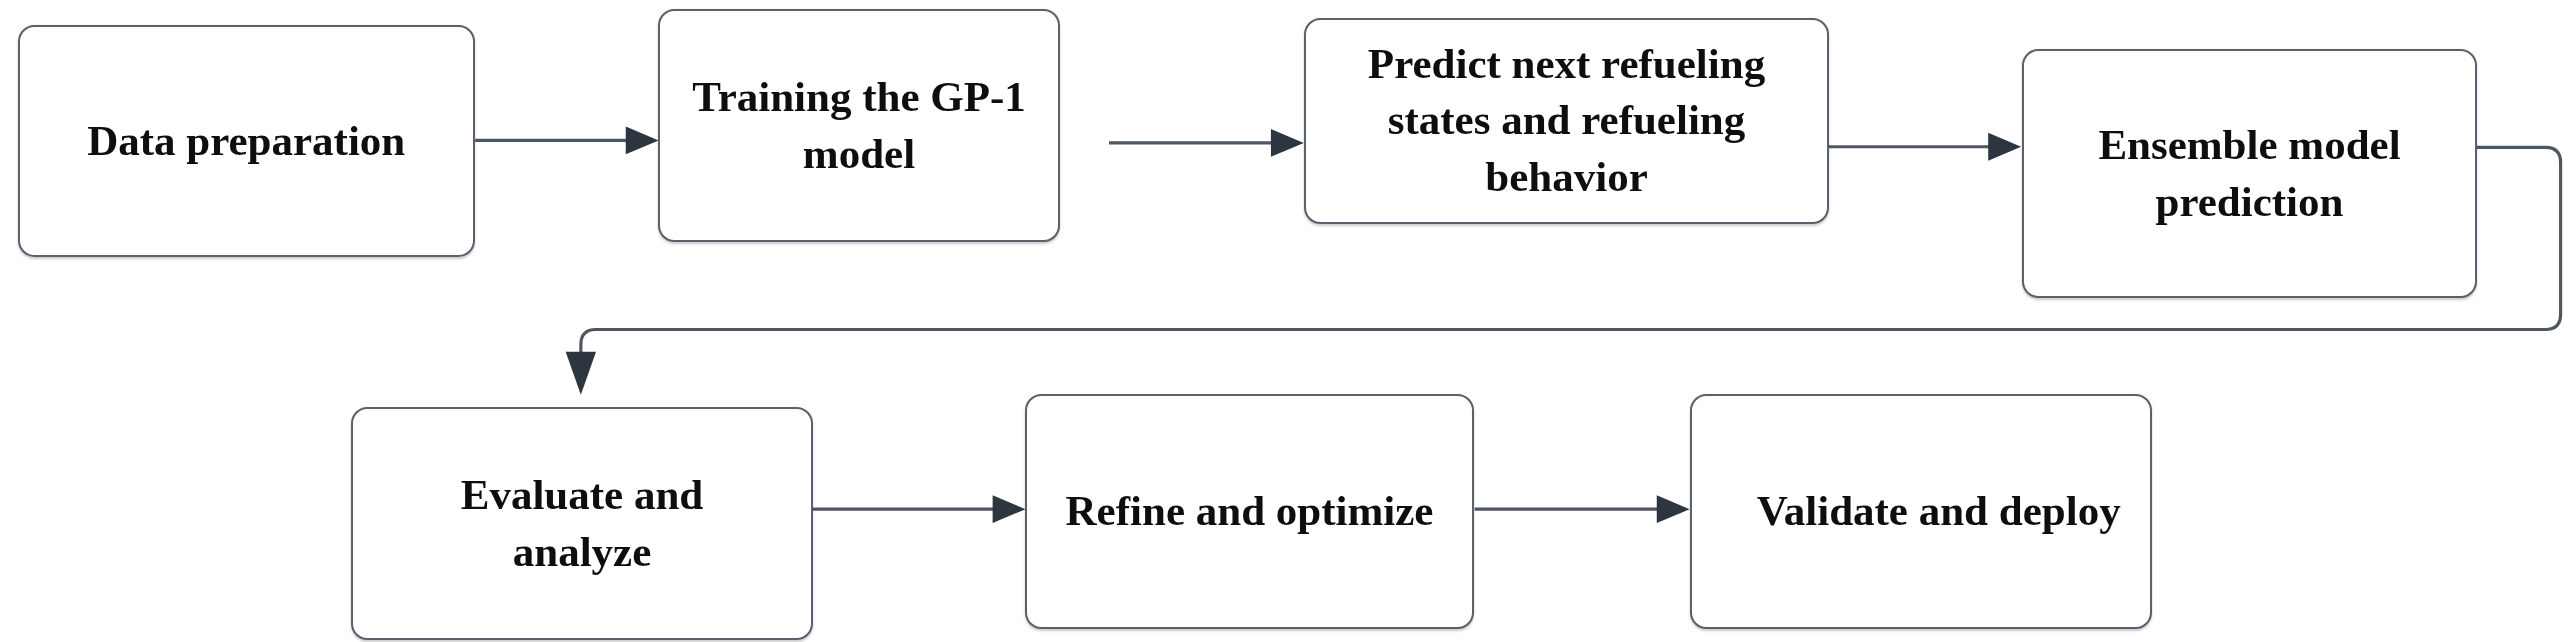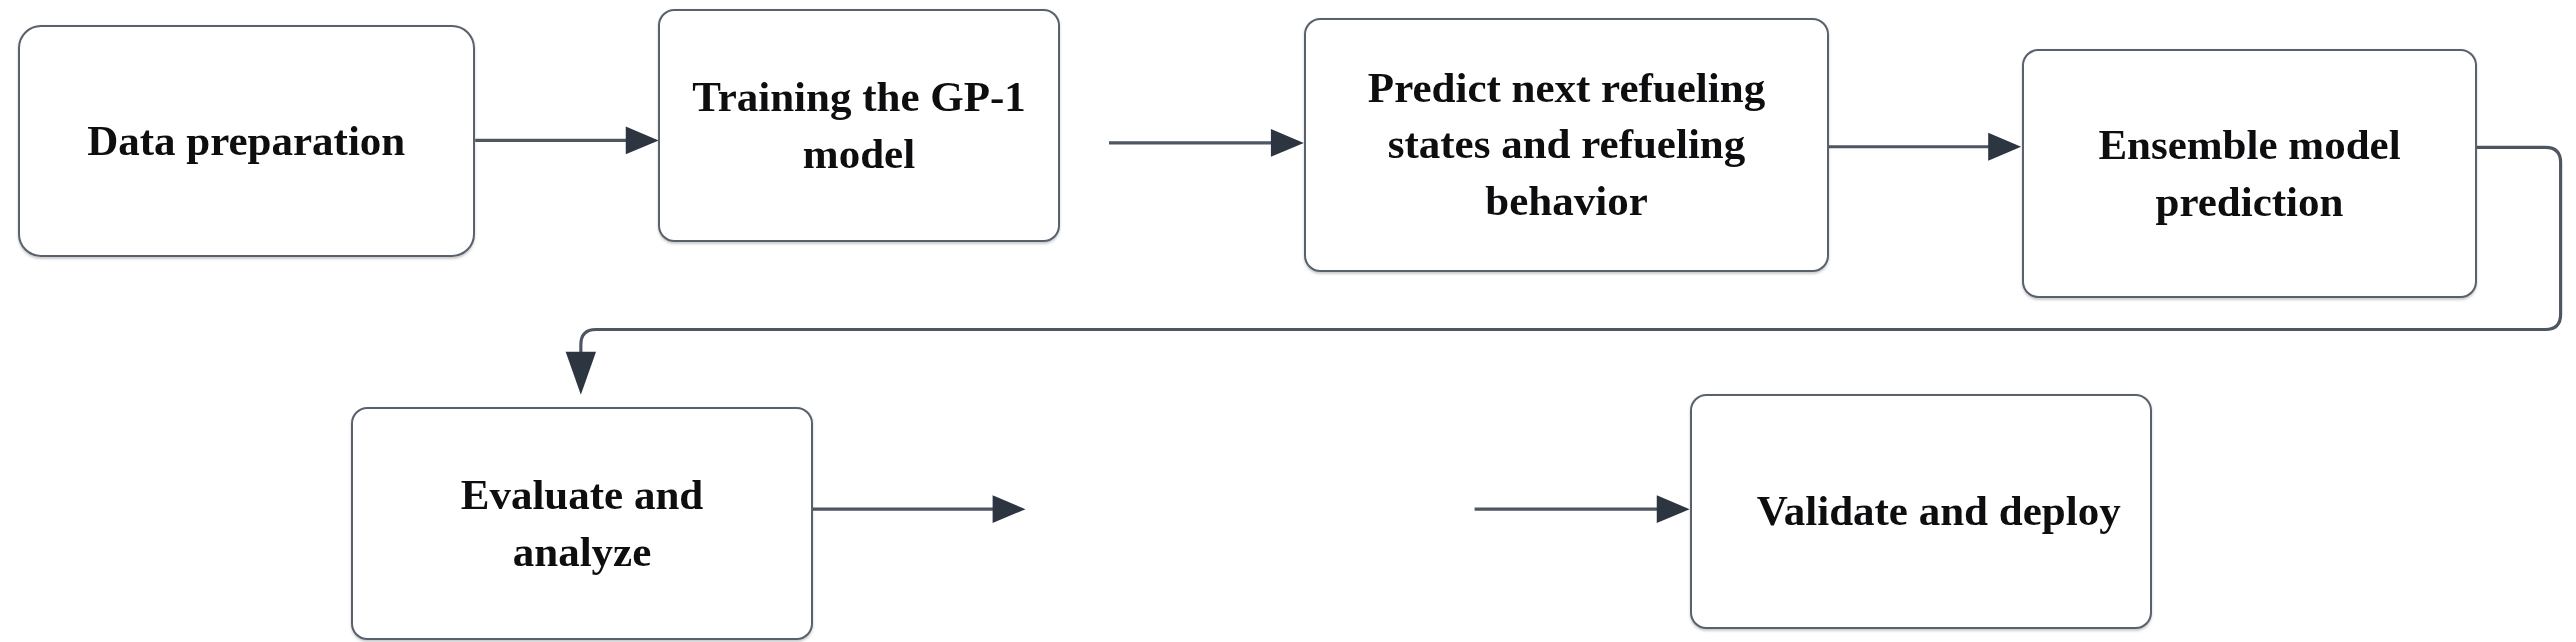--- a/index.html
+++ b/index.html
@@ -85,32 +85,33 @@
       <line class="edge-line" x1="1284" y1="805" x2="1570" y2="805"></line>
       <polygon class="edge-arrow" points="1568,783 1568,827 1620,805"></polygon>
     </g>
 
     <g>
       <line class="edge-line" x1="2330" y1="805" x2="2620" y2="805"></line>
       <polygon class="edge-arrow" points="2618,783 2618,827 2670,805"></polygon>
     </g>
   </svg>
 
-  <div class="node" style="left:17.7px;   top:25px;  width:457px; height:232px;border-radius:23px;">Data preparation</div>
+  <div class="node" style="left:17.7px;   top:25px;  width:457px; height:232px;">Data preparation</div>
 
   <div class="node" style="left:658px; top:9px;  width:402px; height:233px;">Training the GP-1
 model</div>
 
-  <div class="node" style="left:1304px; top:17.7px;  width:525px; height:254px;">Predict next refueling
+  <div class="node" style="left:1304px; top:17.7px;  width:525px; height:206px;">Predict next refueling
 states and refueling
 behavior</div>
 
   <div class="node" style="left:2022px; top:19px;  width:455px; height:249px;margin-top:30px;">Ensemble model
 prediction</div>
 
   <div class="node" style="left:351px;  top:407px; width:462px; height:233px;">Evaluate and
 analyze</div>
 
+  <div class="node" style="left:1025px; top:394px; width:449px; height:235px;">Refine and optimize</div>
 
   <div class="node" style="left:1690px; top:394px; width:462px; height:235px;padding-left:48px;">Validate and deploy</div>
 
 </div>
 
 
 </body></html>

